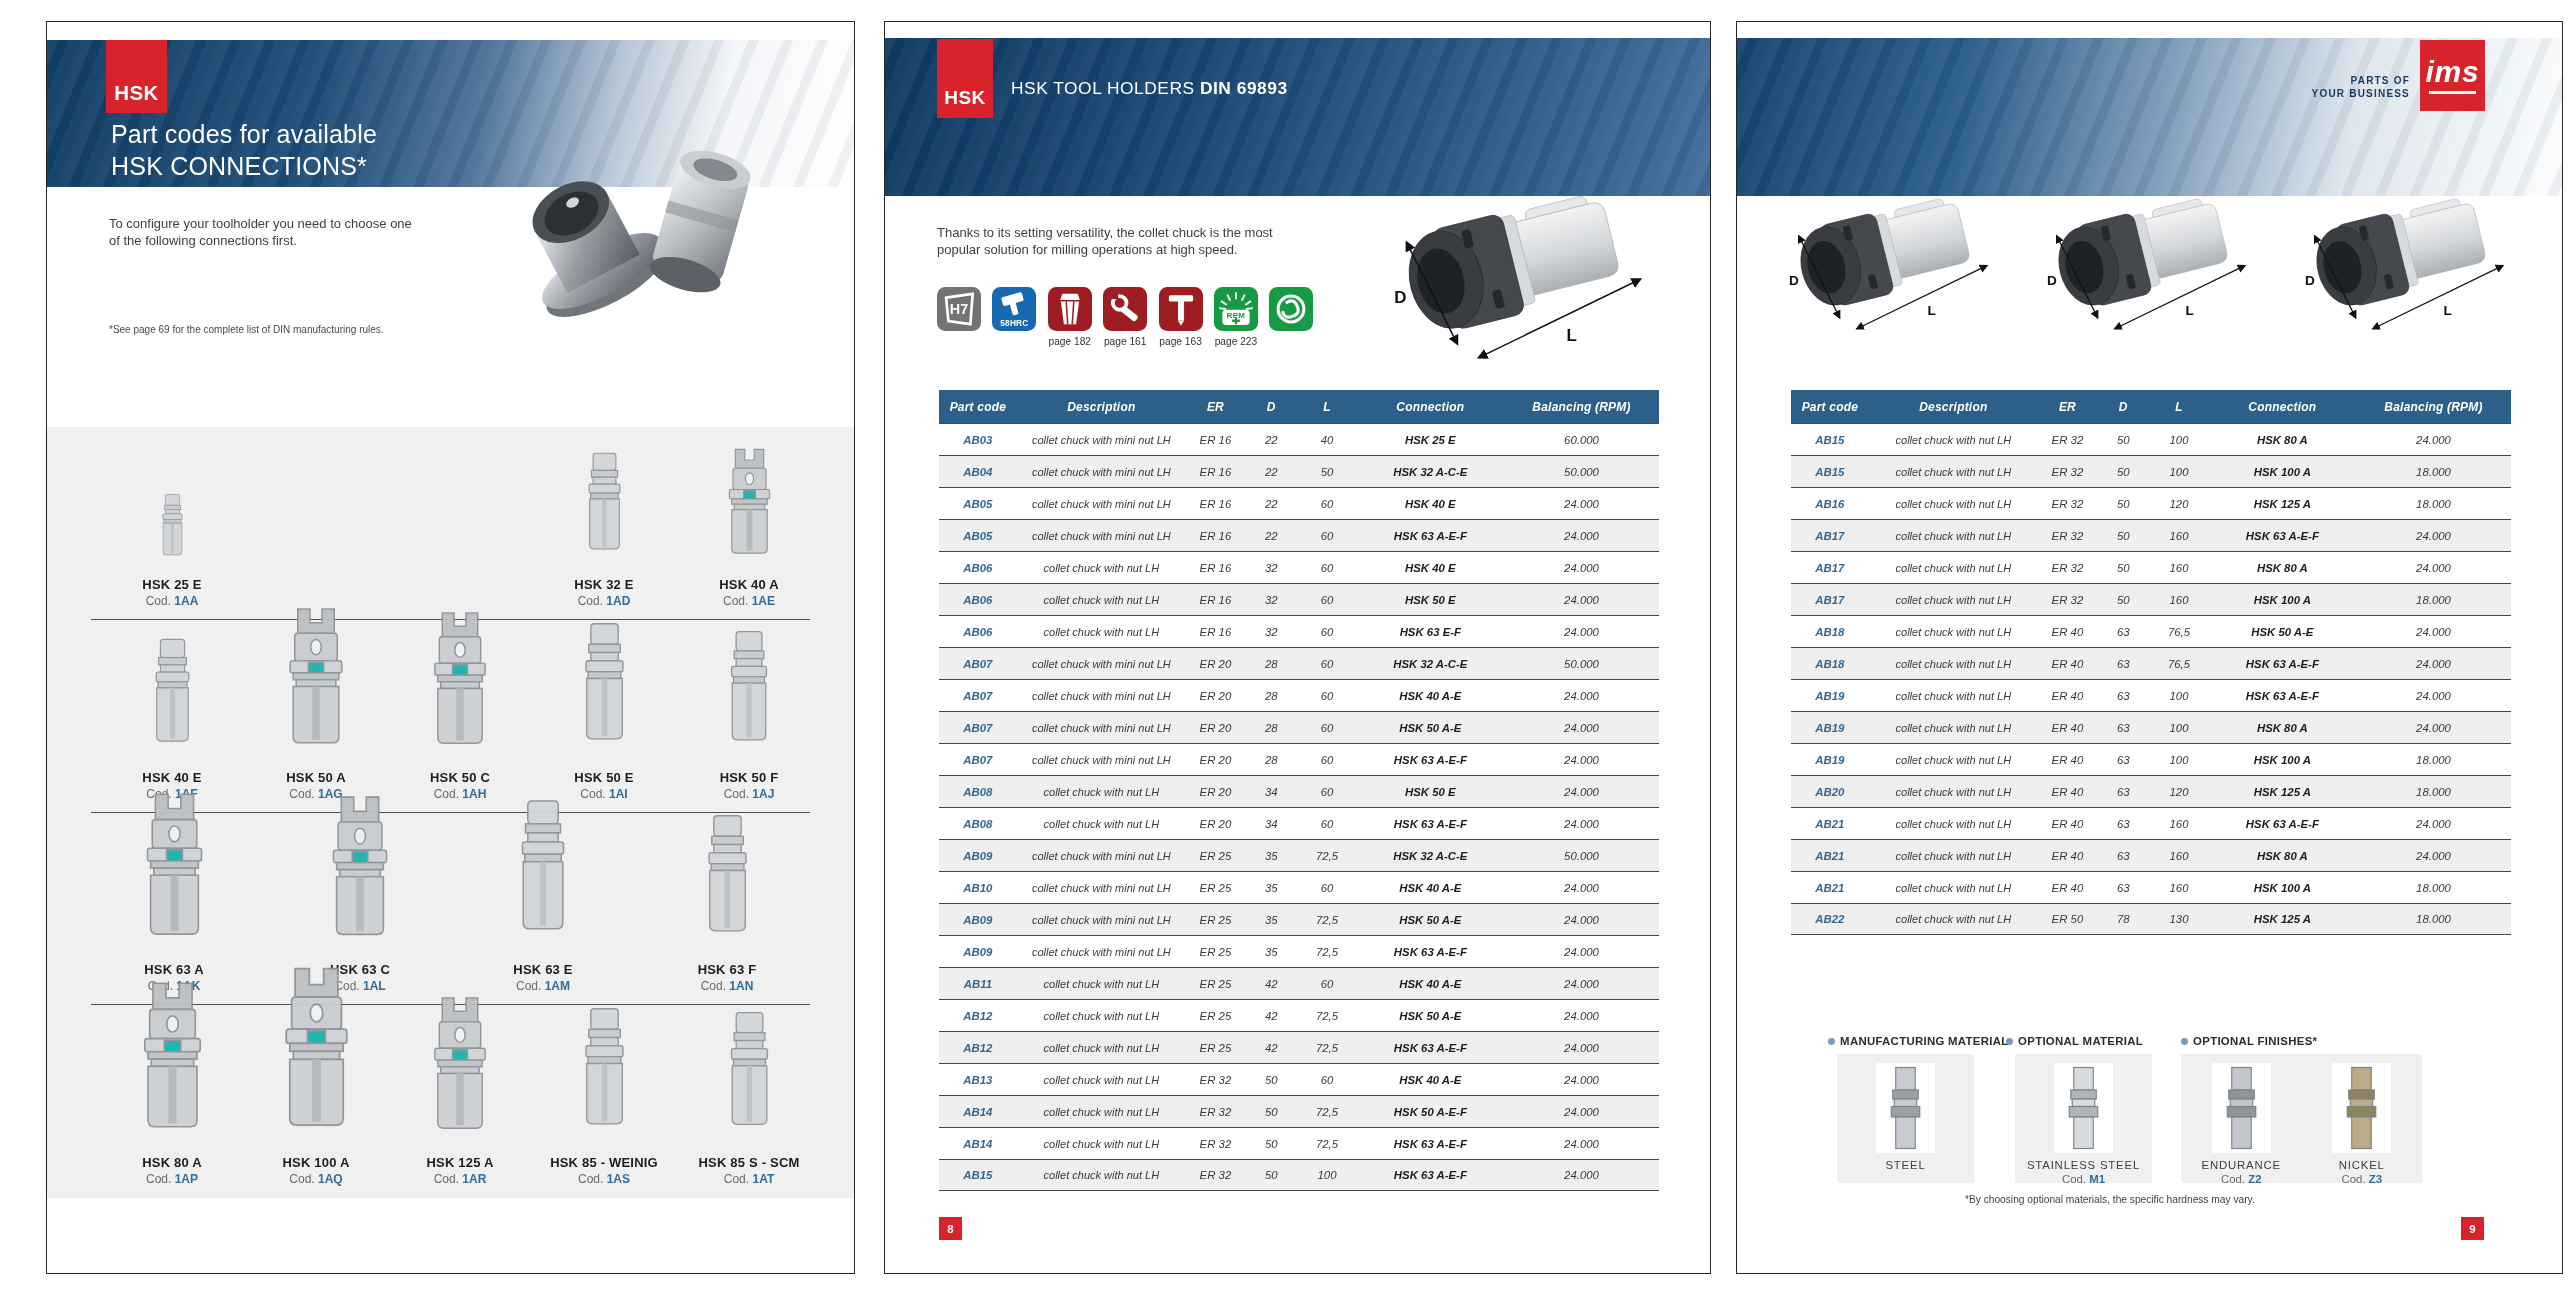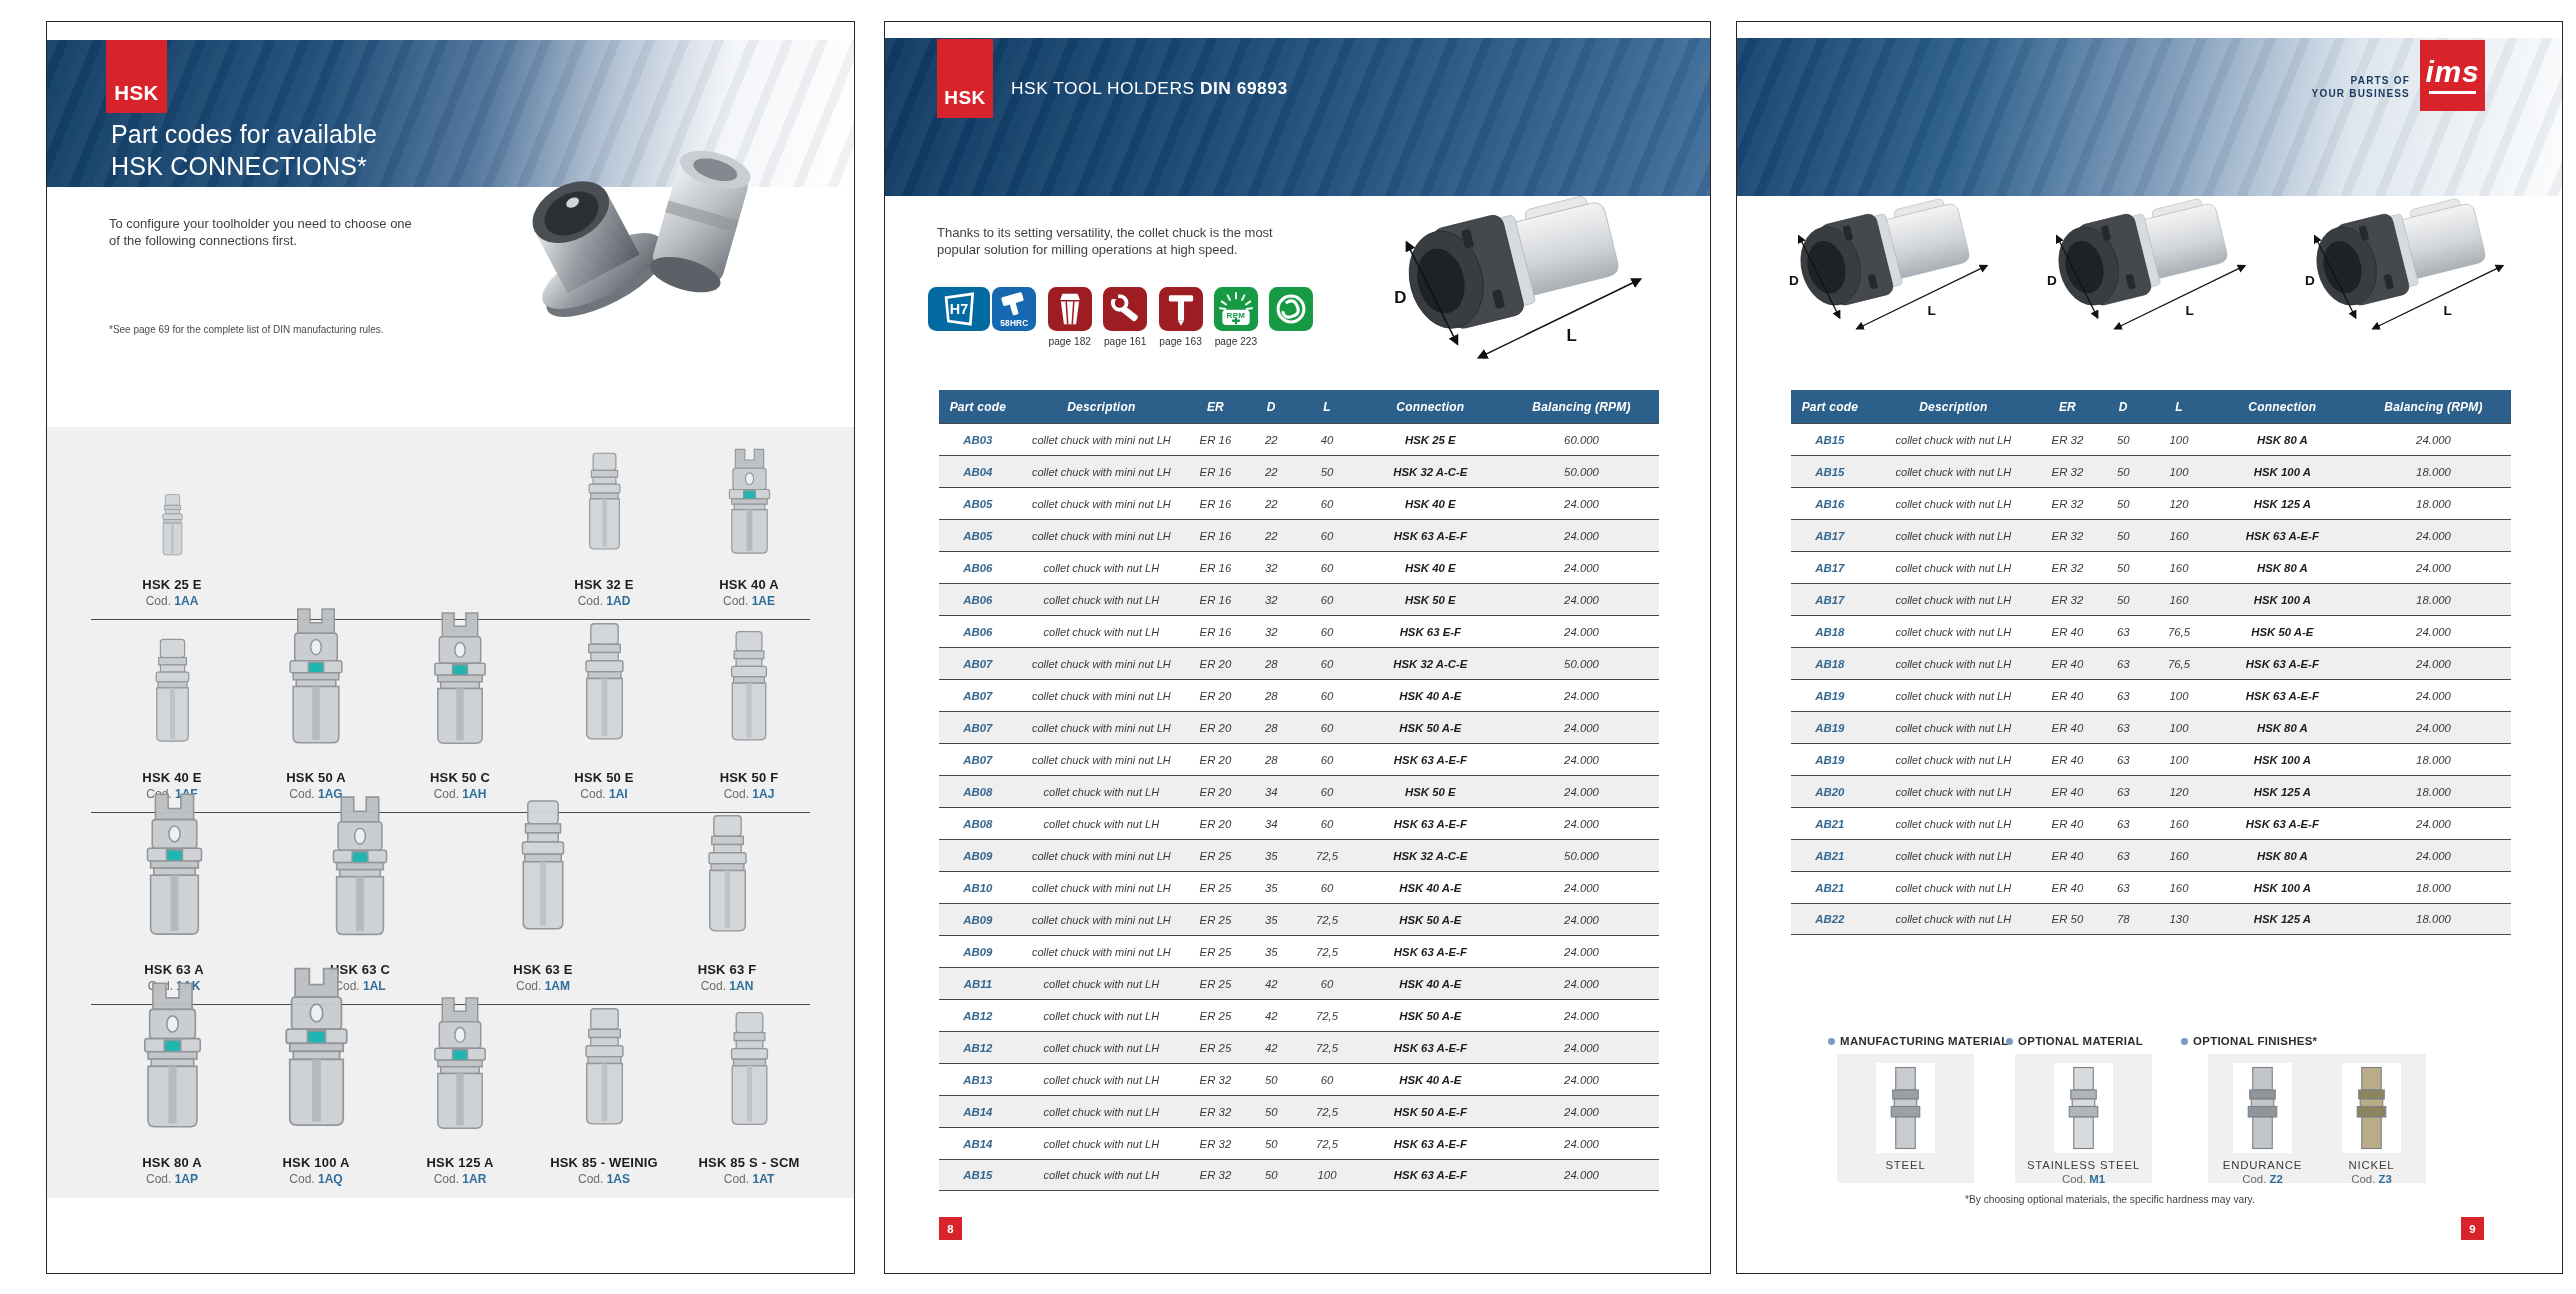--- a/index.html
+++ b/index.html
@@ -78,21 +78,21 @@
   #p3-logo{position:absolute;left:683px;top:18px;width:65px;height:71px;background:#d8232a;display:flex;flex-direction:column;align-items:center;justify-content:center;}
   #p3-logo .logo-word{color:#fff;font-size:30px;font-weight:bold;font-style:italic;line-height:30px;letter-spacing:0.8px;}
   #p3-logo .logo-bar{width:47px;height:3.8px;background:#fff;margin-top:3.8px;}
   #p3-tagline{position:absolute;left:485px;top:52px;width:188px;text-align:right;color:#173a5e;font-size:10px;font-weight:bold;letter-spacing:1.2px;line-height:13px;}
 
   
   .mat-title{position:absolute;top:1013px;font-size:11.4px;font-weight:bold;color:#2b2b2b;letter-spacing:0.3px;white-space:nowrap;}
   .mat-title .dot{display:inline-block;width:6.8px;height:6.8px;border-radius:50%;background:#7d9cc0;margin-right:5.3px;}
   #mat-t0{left:91px;} #mat-t1{left:269px;} #mat-t2{left:444px;}
   .mat-box{position:absolute;top:1032px;height:129px;background:#f0f0f1;display:flex;align-items:flex-start;justify-content:space-around;}
-  #mat-b0{left:100px;width:137px;} #mat-b1{left:278px;width:137px;} #mat-b2{left:471px;width:218px;}
+  #mat-b0{left:100px;width:137px;} #mat-b1{left:278px;width:137px;} #mat-b2{left:444px;width:241px;}
   .mat-item{display:flex;flex-direction:column;align-items:center;width:114px;padding-top:9px;}
   .mat-thumb{background:#fff;line-height:0;}
   .mat-name{margin-top:6px;font-size:11.4px;color:#3c3c3c;letter-spacing:0.8px;white-space:nowrap;}
   .mat-cod{margin-top:1.5px;font-size:11.4px;color:#6b6b6b;}
   .mat-cod b{color:#2f6e99;margin-top:42px;}
   #mat-footnote{position:absolute;left:228px;top:1172px;width:349px;font-size:10.2px;color:#3f3f3f;}
 </style>
 </head>
 <body>
 
@@ -425,21 +425,21 @@
   <div class="band" id="p2-band">
       <div class="streaks"></div>
     </div>
   <div class="hsk-badge" id="p2-badge">
       <span>HSK</span>
     </div>
   <div id="p2-kicker"><span>HSK TOOL HOLDERS</span> <b>DIN 69893</b></div>
   <div class="intro" id="p2-intro">Thanks to its setting versatility, the collet chuck is the most popular solution for milling operations at high speed.</div>
   <div id="p2-icons">
       <div class="icon-cell">
-        <div class="icon-sq" style="background: #0369a1; padding-left: 18px;">
+        <div class="icon-sq" style="background: #737373;">
           <svg viewBox="0 0 58 58">
             <path d="M12 14 L47 9 L44 49 L15 45 Z" fill="none" stroke="#fff" stroke-width="3.5"></path>
           </svg>
           <span class="il-tolerance-h7">H7</span>
         </div>
       </div>
       <div class="icon-cell">
         <div class="icon-sq" style="background: rgb(22, 104, 176);">
           <svg viewBox="0 0 58 58">
             <g fill="#fff">

